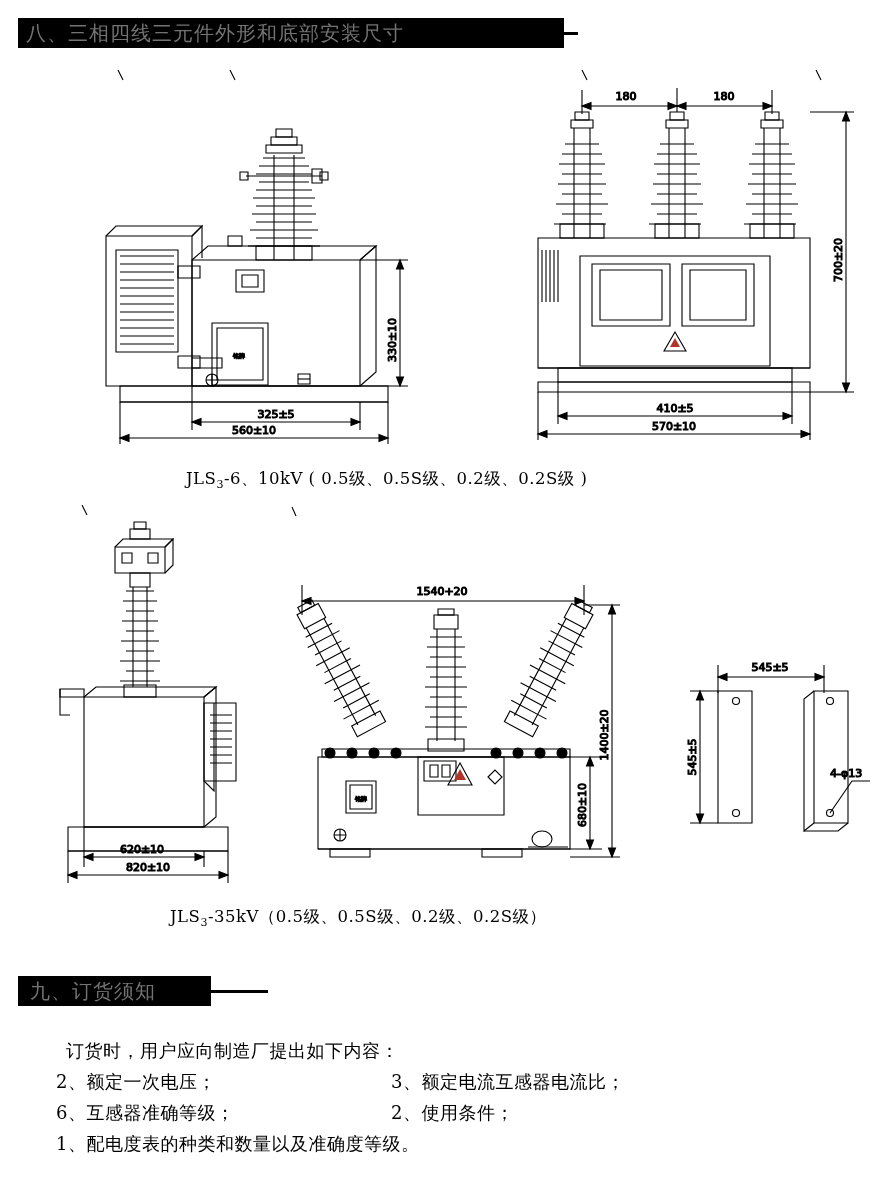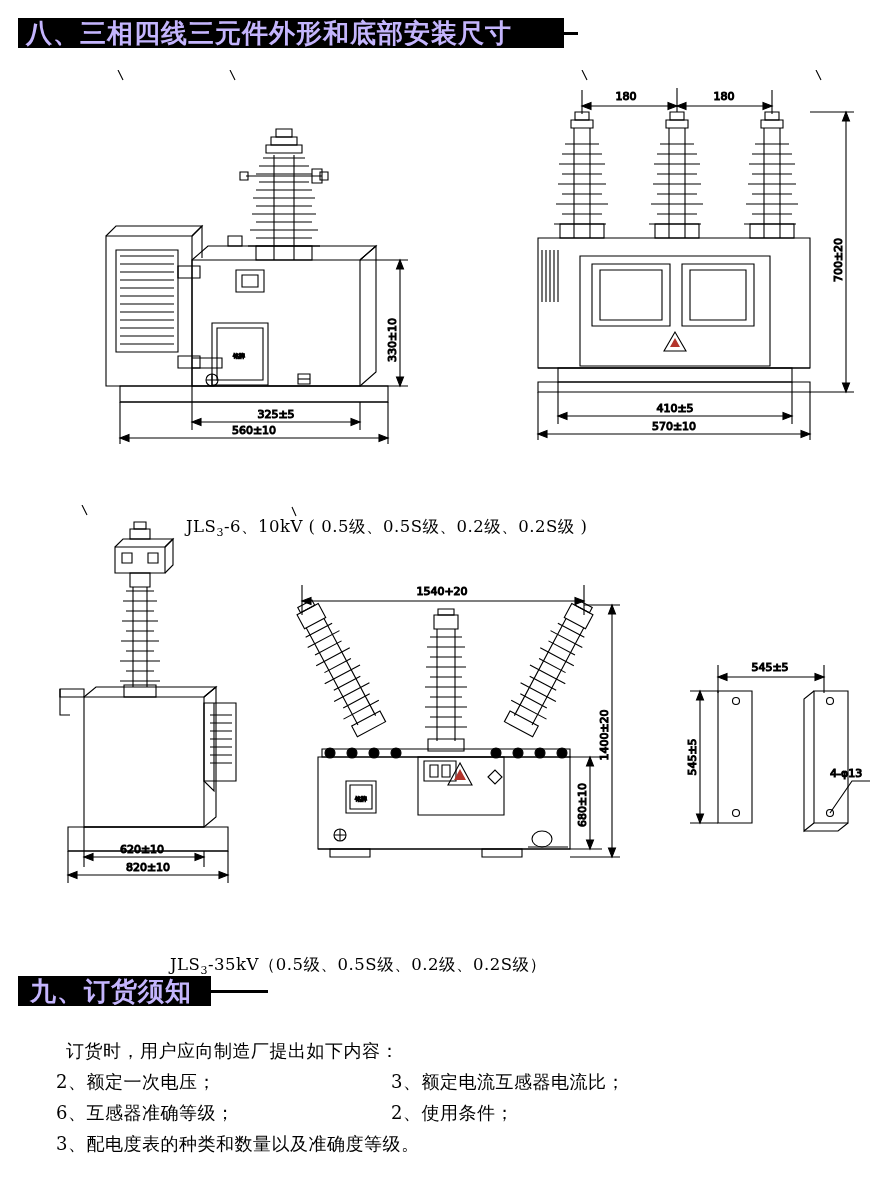--- a/index.html
+++ b/index.html
@@ -28,23 +28,23 @@
     align-items: center;
   }
   .section-head .bar {
     background: #000;
     height: 30px;
     display: flex;
     align-items: center;
     padding: 0 6px 0 8px;
   }
   .section-head .bar span {
-    color: #c4b5fd;
-    font-size: 26px;
-    font-weight: bold;
+    color: #737373;
+    font-size: 20px;
+    font-weight: normal;
     letter-spacing: 1px;
     line-height: 30px;
     white-space: nowrap;
   }
   .section-head .rule {
     height: 3px;
     background: #000;
     flex: 1 1 auto;
   }
 
@@ -54,21 +54,20 @@
   #head2 .bar { width: 186px; padding-left: 12px; }
   #head2 .rule { width: 60px; }
 
   
   .caption {
     position: absolute;
     font-size: 16.5px;
     font-family: "DejaVu Serif", "Liberation Serif", serif;
     white-space: nowrap;
     letter-spacing: 0.5px;
-    margin-top: 48px;
   }
   #cap1 { left: 186px; top: 468px; }
   #cap2 { left: 170px; top: 906px; text-align: right; }
   .caption sub { font-size: 11px; }
 
   
   .order-block {
     position: absolute;
     left: 18px;
     top: 1035px;
@@ -410,16 +409,16 @@
   <div class="order-block">
     <div class="lead">订货时，用户应向制造厂提出如下内容：</div>
     <div class="order-row">
       <div class="c1">2、额定一次电压；</div>
       <div class="c2">3、额定电流互感器电流比；</div>
     </div>
     <div class="order-row">
       <div class="c1">6、互感器准确等级；</div>
       <div class="c2">2、使用条件；</div>
     </div>
-    <div class="order-last">3、配电度表的种类和数量以及准确度等级。</div>
+    <div class="order-last">1、配电度表的种类和数量以及准确度等级。</div>
   </div>
 
 </div>
 
 </body></html>

